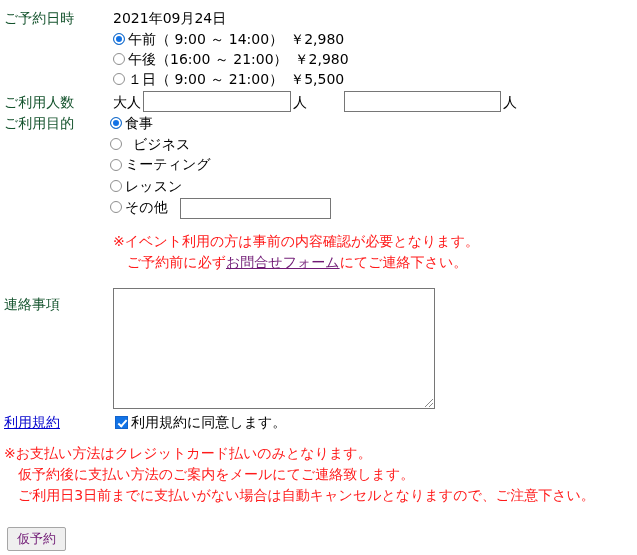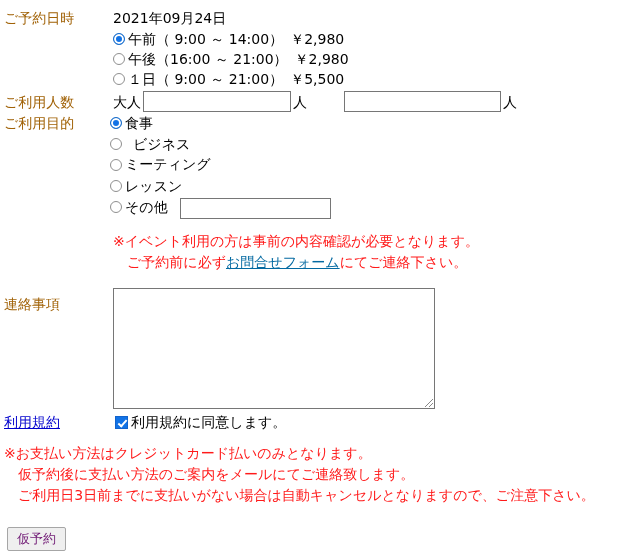--- a/index.html
+++ b/index.html
@@ -15,21 +15,21 @@
     font-size: 14px;
     color: #000000;
     overflow: hidden;
   }
   .abs { position: absolute; }
 
   
   .row-label {
     left: 4px;
     font-size: 14px;
-    color: #a16207;
+    color: #14532d;
     white-space: nowrap;
     line-height: 20px;
   }
 
   
   .line {
     line-height: 20px;
     white-space: nowrap;
     font-size: 14px;
   }
@@ -117,21 +117,21 @@
   .grip {
     pointer-events: none;
   }
 
   
   .link {
     color: #0000cd;
     text-decoration: underline;
     cursor: pointer;
   }
-  .link-red-ctx { color: #0369a1; font-family: Liberation Serif, serif; }
+  .link-red-ctx { color: #701a75; font-family: Liberation Serif, serif; }
 
   
   .red {
     color: #ff1a1a;
     line-height: 21px;
     white-space: nowrap;
     font-size: 14px;
   }
 
   

